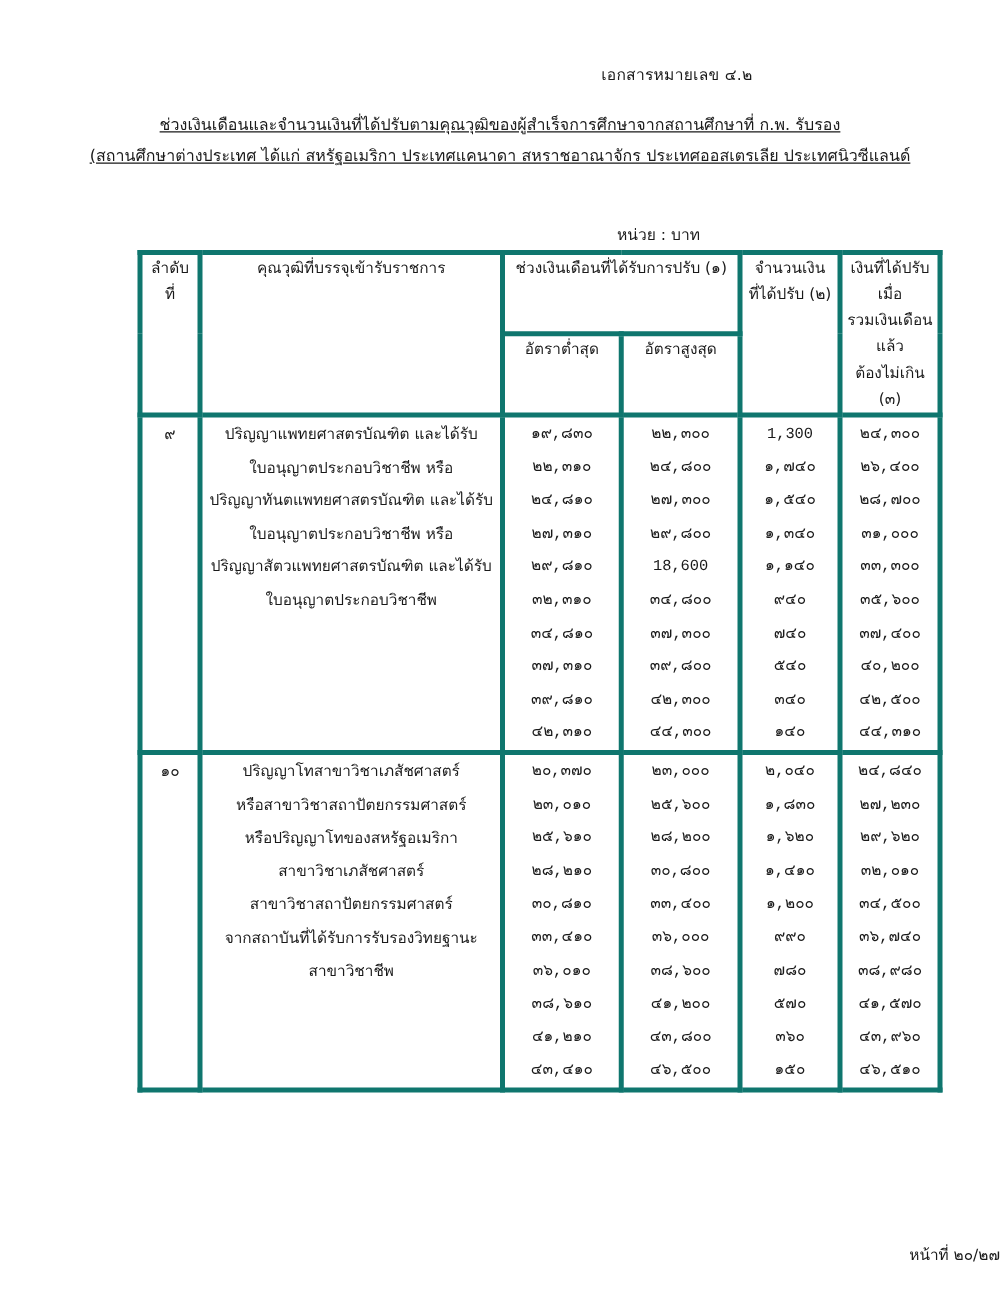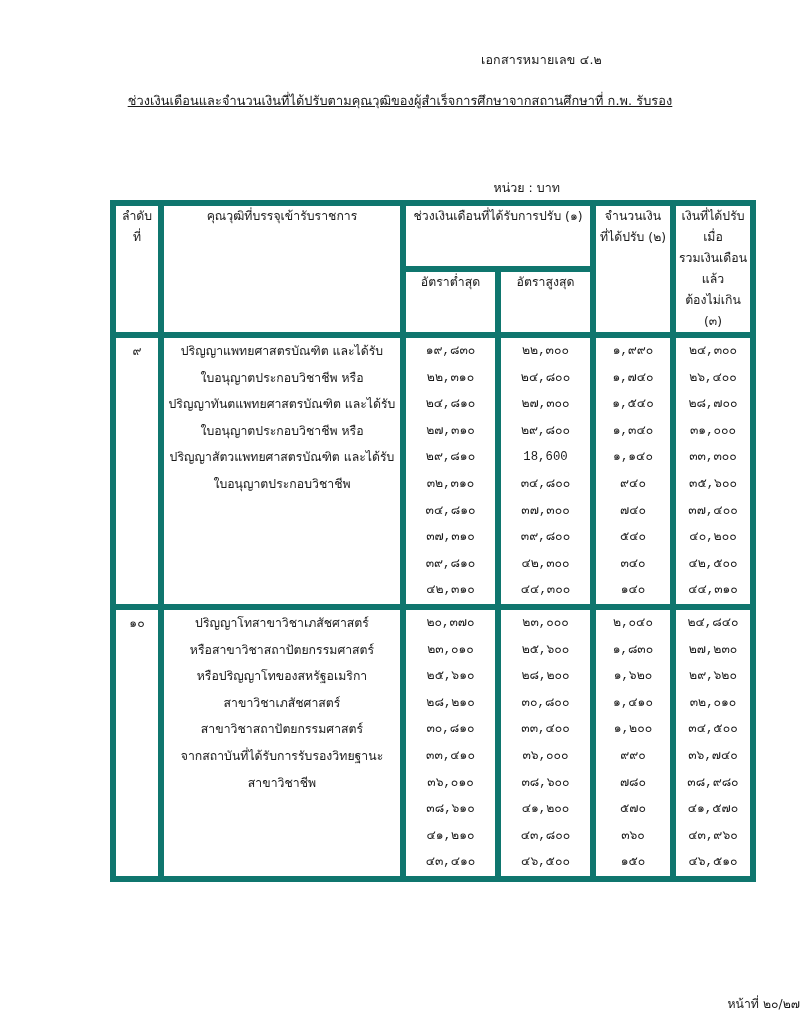--- a/index.html
+++ b/index.html
@@ -66,21 +66,21 @@
     left: 110px;
     width: 640px;
   }
   table.main {
     border-collapse: collapse;
     width: 640px;
     table-layout: fixed;
   }
   table.main th,
   table.main td {
-    border: 6px solid #0f766e;
+    border: 4px solid #0f766e;
     padding: 0;
     vertical-align: top;
     font-weight: normal;
     font-size: 12.3px;
   }
   
   col.c-no     { width: 48px;  }
   col.c-qual   { width: 242px; }
   col.c-min    { width: 95px;  }
   col.c-max    { width: 95px;  }
@@ -141,20 +141,21 @@
 </style>
 </head>
 <body>
 
 <div class="page">
 
   <div class="doc-no">เอกสารหมายเลข ๔.๒</div>
 
   <div class="title-block">
     <div class="title-line">ช่วงเงินเดือนและจำนวนเงินที่ได้ปรับตามคุณวุฒิของผู้สำเร็จการศึกษาจากสถานศึกษาที่ ก.พ. รับรอง</div>
+    <div class="title-line">(สถานศึกษาต่างประเทศ ได้แก่ สหรัฐอเมริกา ประเทศแคนาดา สหราชอาณาจักร ประเทศออสเตรเลีย ประเทศนิวซีแลนด์</div>
   </div>
 
   <div class="unit-note">หน่วย : บาท</div>
 
   <div class="table-wrap">
     <table class="main">
       <colgroup>
         <col class="c-no">
         <col class="c-qual">
         <col class="c-min">
@@ -216,21 +217,21 @@
               <div class="num-line">๒๗,๓๐๐</div>
               <div class="num-line">๒๙,๘๐๐</div>
               <div class="num-line">18,600</div>
               <div class="num-line">๓๔,๘๐๐</div>
               <div class="num-line">๓๗,๓๐๐</div>
               <div class="num-line">๓๙,๘๐๐</div>
               <div class="num-line">๔๒,๓๐๐</div>
               <div class="num-line">๔๔,๓๐๐</div>
             </td>
             <td class="cell-rows">
-              <div class="num-line">๑,๙๙๐</div>
+              <div class="num-line">1,300</div>
               <div class="num-line">๑,๗๔๐</div>
               <div class="num-line">๑,๕๔๐</div>
               <div class="num-line">๑,๓๔๐</div>
               <div class="num-line">๑,๑๔๐</div>
               <div class="num-line">๙๔๐</div>
               <div class="num-line">๗๔๐</div>
               <div class="num-line">๕๔๐</div>
               <div class="num-line">๓๔๐</div>
               <div class="num-line">๑๔๐</div>
             </td>

